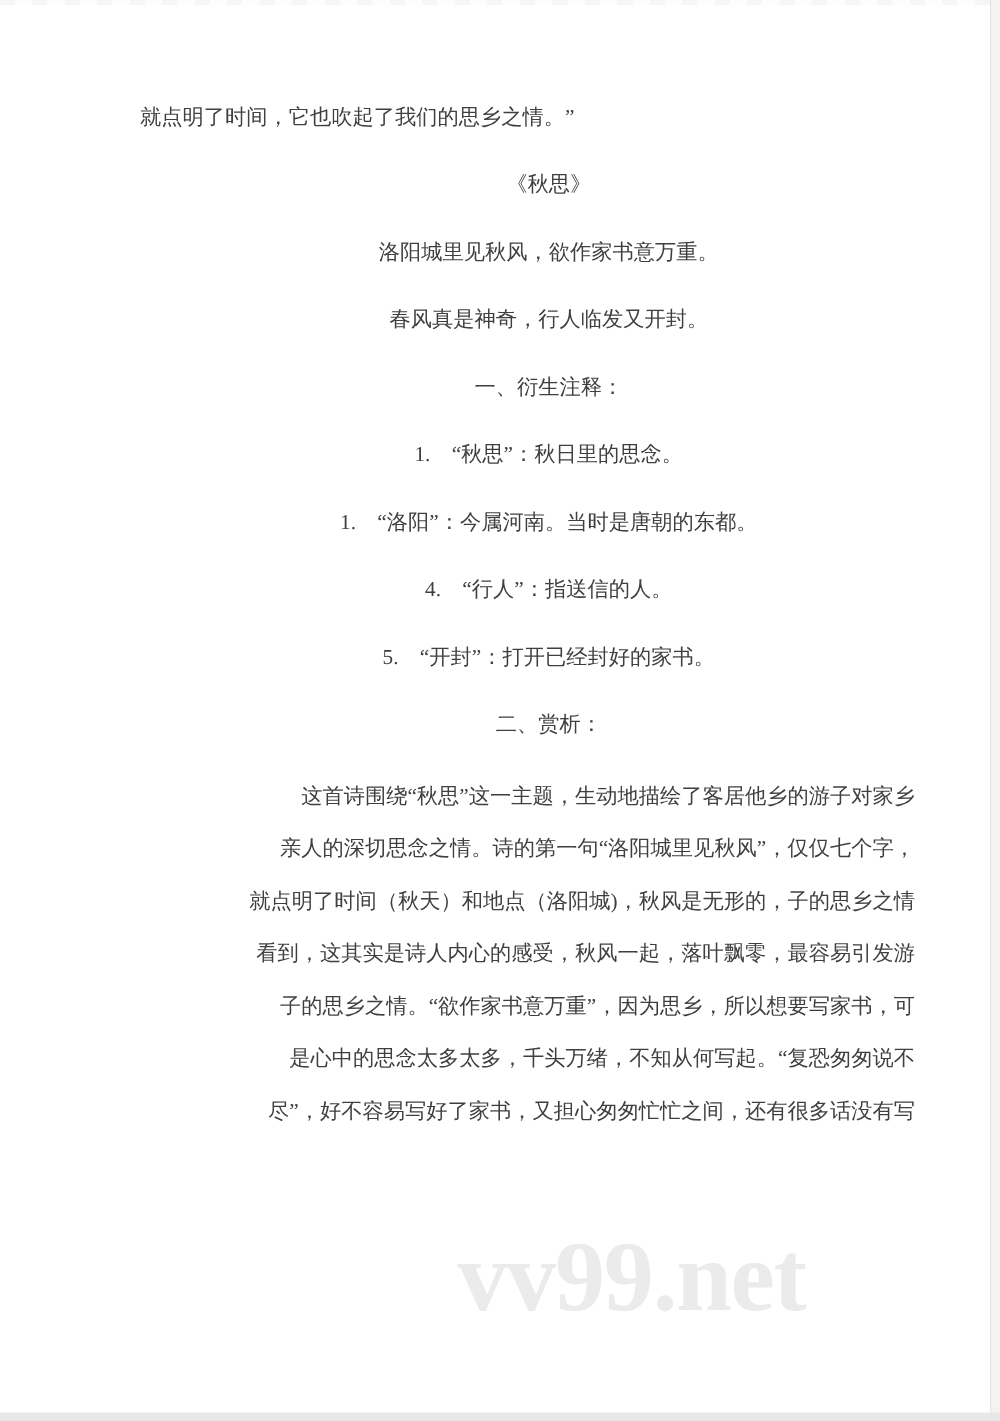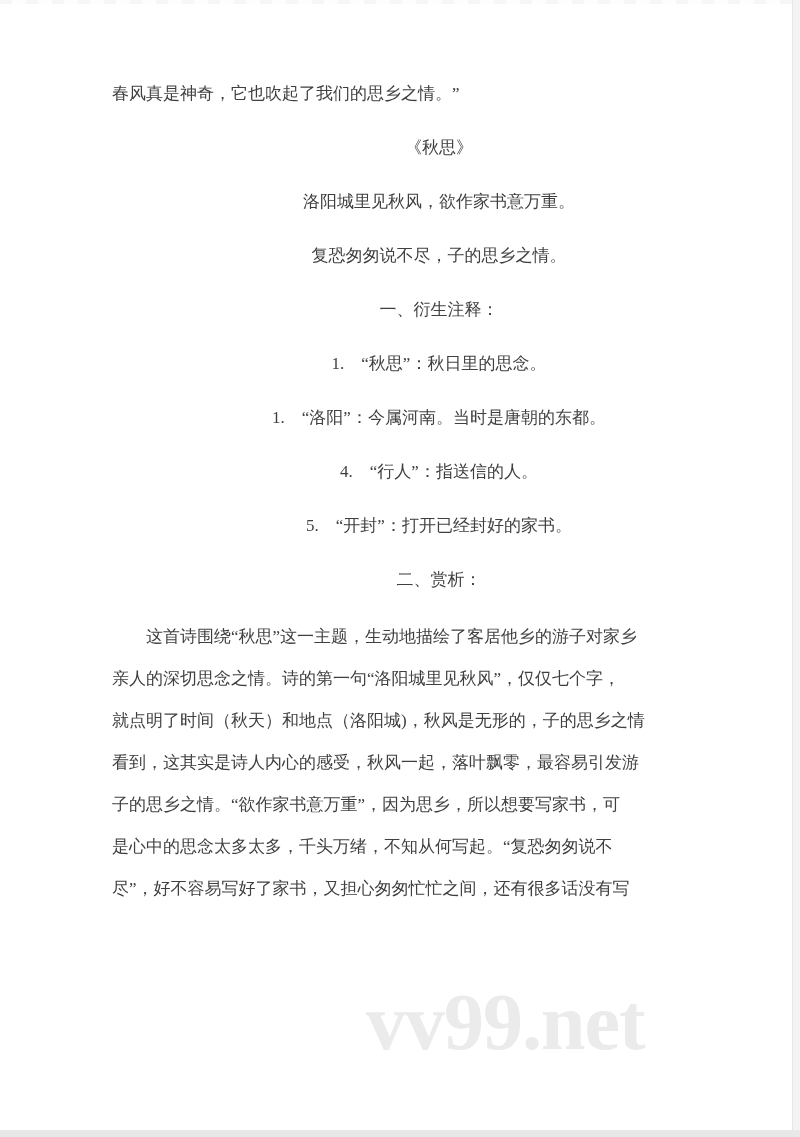--- a/index.html
+++ b/index.html
@@ -37,21 +37,21 @@
   .para {
     margin: 0 0 34px 0;
     line-height: 20px;
     white-space: nowrap;
   }
   .indent { padding-left: 34px; text-align: center; }
   .analysis {
     margin-top: -8px;
     line-height: 42px;
   }
-  .aline { white-space: nowrap; }
+  .aline { white-space: nowrap; text-align: right; }
   .aline.first { padding-left: 34px; }
   .watermark {
     position: absolute;
     left: 366px;
     top: 982px;
     z-index: 0;
     font-family: Liberation Serif, serif;
     font-weight: 700;
     font-size: 80px;
     line-height: 80px;
@@ -61,24 +61,24 @@
   }
 </style>
 </head>
 <body>
 
 <div class="page">
 
   <div class="watermark">vv99.net</div>
 
   <div class="doc">
-    <p class="para">春风真是神奇，它也吹起了我们的思乡之情。”</p>
+    <p class="para">就点明了时间，它也吹起了我们的思乡之情。”</p>
     <p class="para indent">《秋思》</p>
     <p class="para indent">洛阳城里见秋风，欲作家书意万重。</p>
-    <p class="para indent">复恐匆匆说不尽，子的思乡之情。</p>
+    <p class="para indent">春风真是神奇，行人临发又开封。</p>
     <p class="para indent">一、衍生注释：</p>
     <p class="para indent">1.　“秋思”：秋日里的思念。</p>
     <p class="para indent">1.　“洛阳”：今属河南。当时是唐朝的东都。</p>
     <p class="para indent">4.　“行人”：指送信的人。</p>
     <p class="para indent">5.　“开封”：打开已经封好的家书。</p>
     <p class="para indent">二、赏析：</p>
 
     <div class="analysis">
       <div class="aline first">这首诗围绕“秋思”这一主题，生动地描绘了客居他乡的游子对家乡</div>
       <div class="aline">亲人的深切思念之情。诗的第一句“洛阳城里见秋风”，仅仅七个字，</div>

